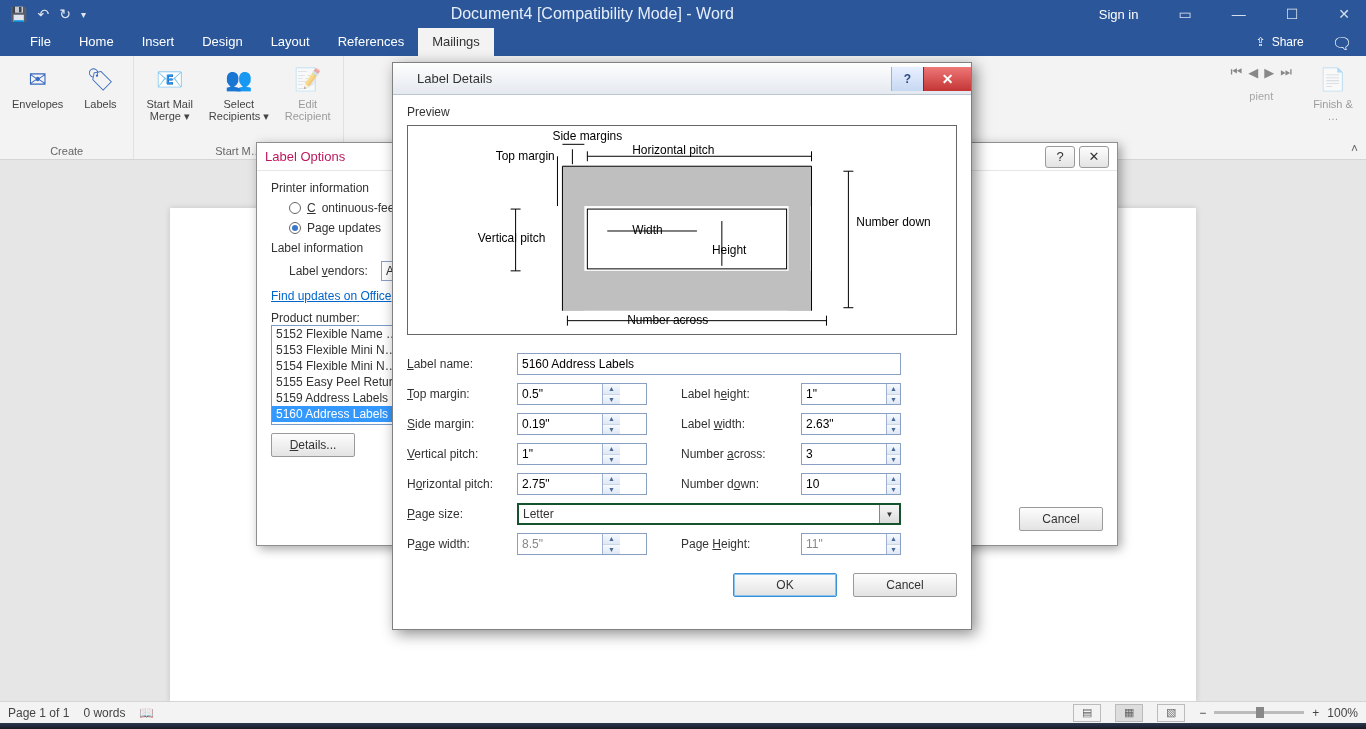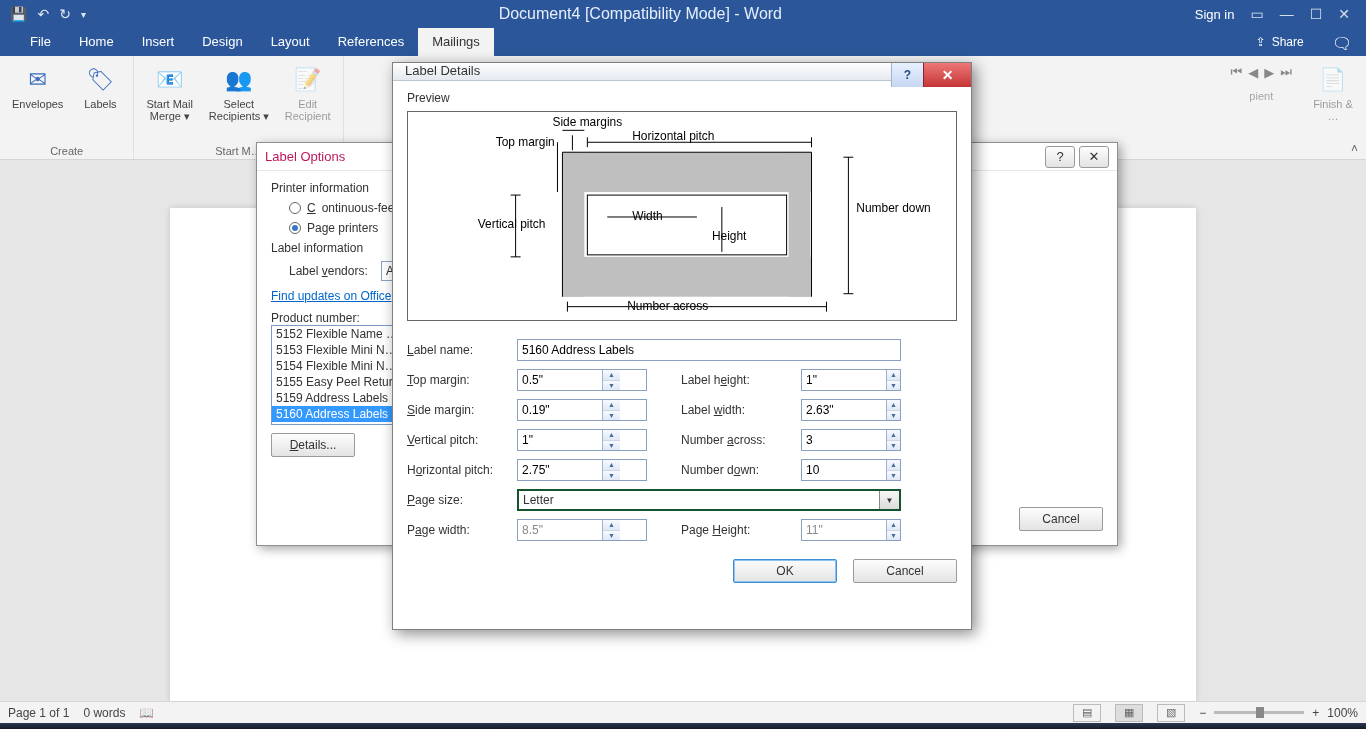--- a/index.html
+++ b/index.html
@@ -3,21 +3,21 @@
 <meta charset="utf-8">
 <style>
 * { box-sizing: border-box; margin: 0; padding: 0; font-family: "Segoe UI", Tahoma, sans-serif; }
 body { width: 1366px; height: 729px; background: #e6e6e6; overflow: hidden; position: relative; font-size: 12px; }
 
 
 .titlebar { height: 28px; background: #2b579a; color: #fff; display: flex; align-items: center; }
 .titlebar .qat { display: flex; gap: 10px; padding-left: 10px; align-items: center; }
 .titlebar .qat span { color: #fff; opacity: .85; font-size: 14px; }
 .titlebar .doc-title { flex: 1; text-align: center; font-size: 16px; color: #e6eefb; }
-.titlebar .right { display: flex; align-items: center; gap: 16px; padding-right: 16px; }
+.titlebar .right { display: flex; align-items: center; gap: 40px; padding-right: 16px; }
 .titlebar .winbtn { color: #fff; opacity: .8; font-size: 14px; }
 .titlebar .signin { color: #fff; font-size: 13px; }
 
 
 .ribbon-tabs { height: 28px; background: #2b579a; display: flex; align-items: stretch; padding-left: 16px; gap: 0; }
 .ribbon-tabs .tab { color: #fff; padding: 6px 14px; font-size: 13px; cursor: pointer; }
 .ribbon-tabs .tab.active { background: #f3f3f3; color: #333; }
 .ribbon-tabs .spacer { flex: 1; }
 .ribbon-tabs .share { color: #fff; padding: 6px 14px; display: flex; align-items: center; gap: 6px; }
 .ribbon-tabs .fb { color: #fff; padding: 6px 14px; font-size: 16px; }
@@ -64,21 +64,21 @@
 .radio .r.on::after { content:""; width:6px; height:6px; background:#3a77c8; border-radius:50%;}
 .dlg1 .link { color: #0066cc; text-decoration: underline; }
 .dlg1 .list { border: 1px solid #7a9ac9; width: 128px; height: 100px; overflow: hidden; background:#fff; }
 .dlg1 .list .row { padding: 1px 4px; white-space: nowrap; }
 .dlg1 .list .row.sel { background: #3399ff; color: #fff; }
 .dlg1 .btns2 { display:flex; gap:10px; margin-top:8px;}
 .btn { min-width: 84px; height: 24px; border: 1px solid #9a9a9a; background: linear-gradient(#fdfdfd,#e3e3e3); display:inline-flex; align-items:center; justify-content:center; font-size:12px; color:#333; border-radius:2px; }
 
 
 .dlg2 { position: absolute; top: 62px; left: 392px; width: 580px; height: 568px; background: #fff; border: 1px solid #808080; box-shadow: 4px 4px 14px rgba(0,0,0,.45); z-index: 10; }
-.dlg2 .hdr { height: 18px; background: linear-gradient(#fefefe,#e4e9f0); border-bottom:1px solid #bcc6d3; display:flex; align-items:flex-start; padding-left:12px; }
+.dlg2 .hdr { height: 32px; background: linear-gradient(#fefefe,#e4e9f0); border-bottom:1px solid #bcc6d3; display:flex; align-items:center; padding-left:24px; }
 .dlg2 .hdr .t { font-size: 13px; color: #333; }
 .dlg2 .hdr .sp { flex:1; }
 .dlg2 .hdr .help { width: 32px; height: 24px; background: linear-gradient(#e8f0ff,#c7d8f2); border-left:1px solid #9fb3d0; display:flex; align-items:center; justify-content:center; color:#2a4b85; font-weight:bold; border-radius: 0 0 0 0;}
 .dlg2 .hdr .close { width: 48px; height: 24px; background: linear-gradient(#e77,#c43535); border-left:1px solid #823; color:#fff; display:flex; align-items:center; justify-content:center; font-weight:bold; font-size:14px; }
 .dlg2 .body2 { padding: 10px 14px 12px 14px; color:#333; }
 .dlg2 .preview-label { font-size: 12px; margin-bottom: 6px; }
 .dlg2 .preview { height: 210px; border: 1px solid #666; background:#fff; position: relative; margin-bottom: 18px;}
 
 
 .preview svg { width:100%; height:100%; display:block; }
@@ -229,21 +229,21 @@
   <div class="body">
     <div class="grp">
       <div class="ttl">Printer information</div>
       <div class="radio">
         <span class="r"></span>
         <span><span class="hotkey">C</span><span></span></span>
         <span>ontinuous-feed</span>
       </div>
       <div class="radio">
         <span class="r on"></span>
-        <span>Page printers</span>
+        <span>Page updates</span>
       </div>
     </div>
     <div class="grp">
       <div class="ttl">Label information</div>
       <div style="margin-left:18px;">
         <span>Label <span class="hotkey">v</span>endors:</span>
         
         <span class="vendorbox">A</span>
       </div>
     </div>

